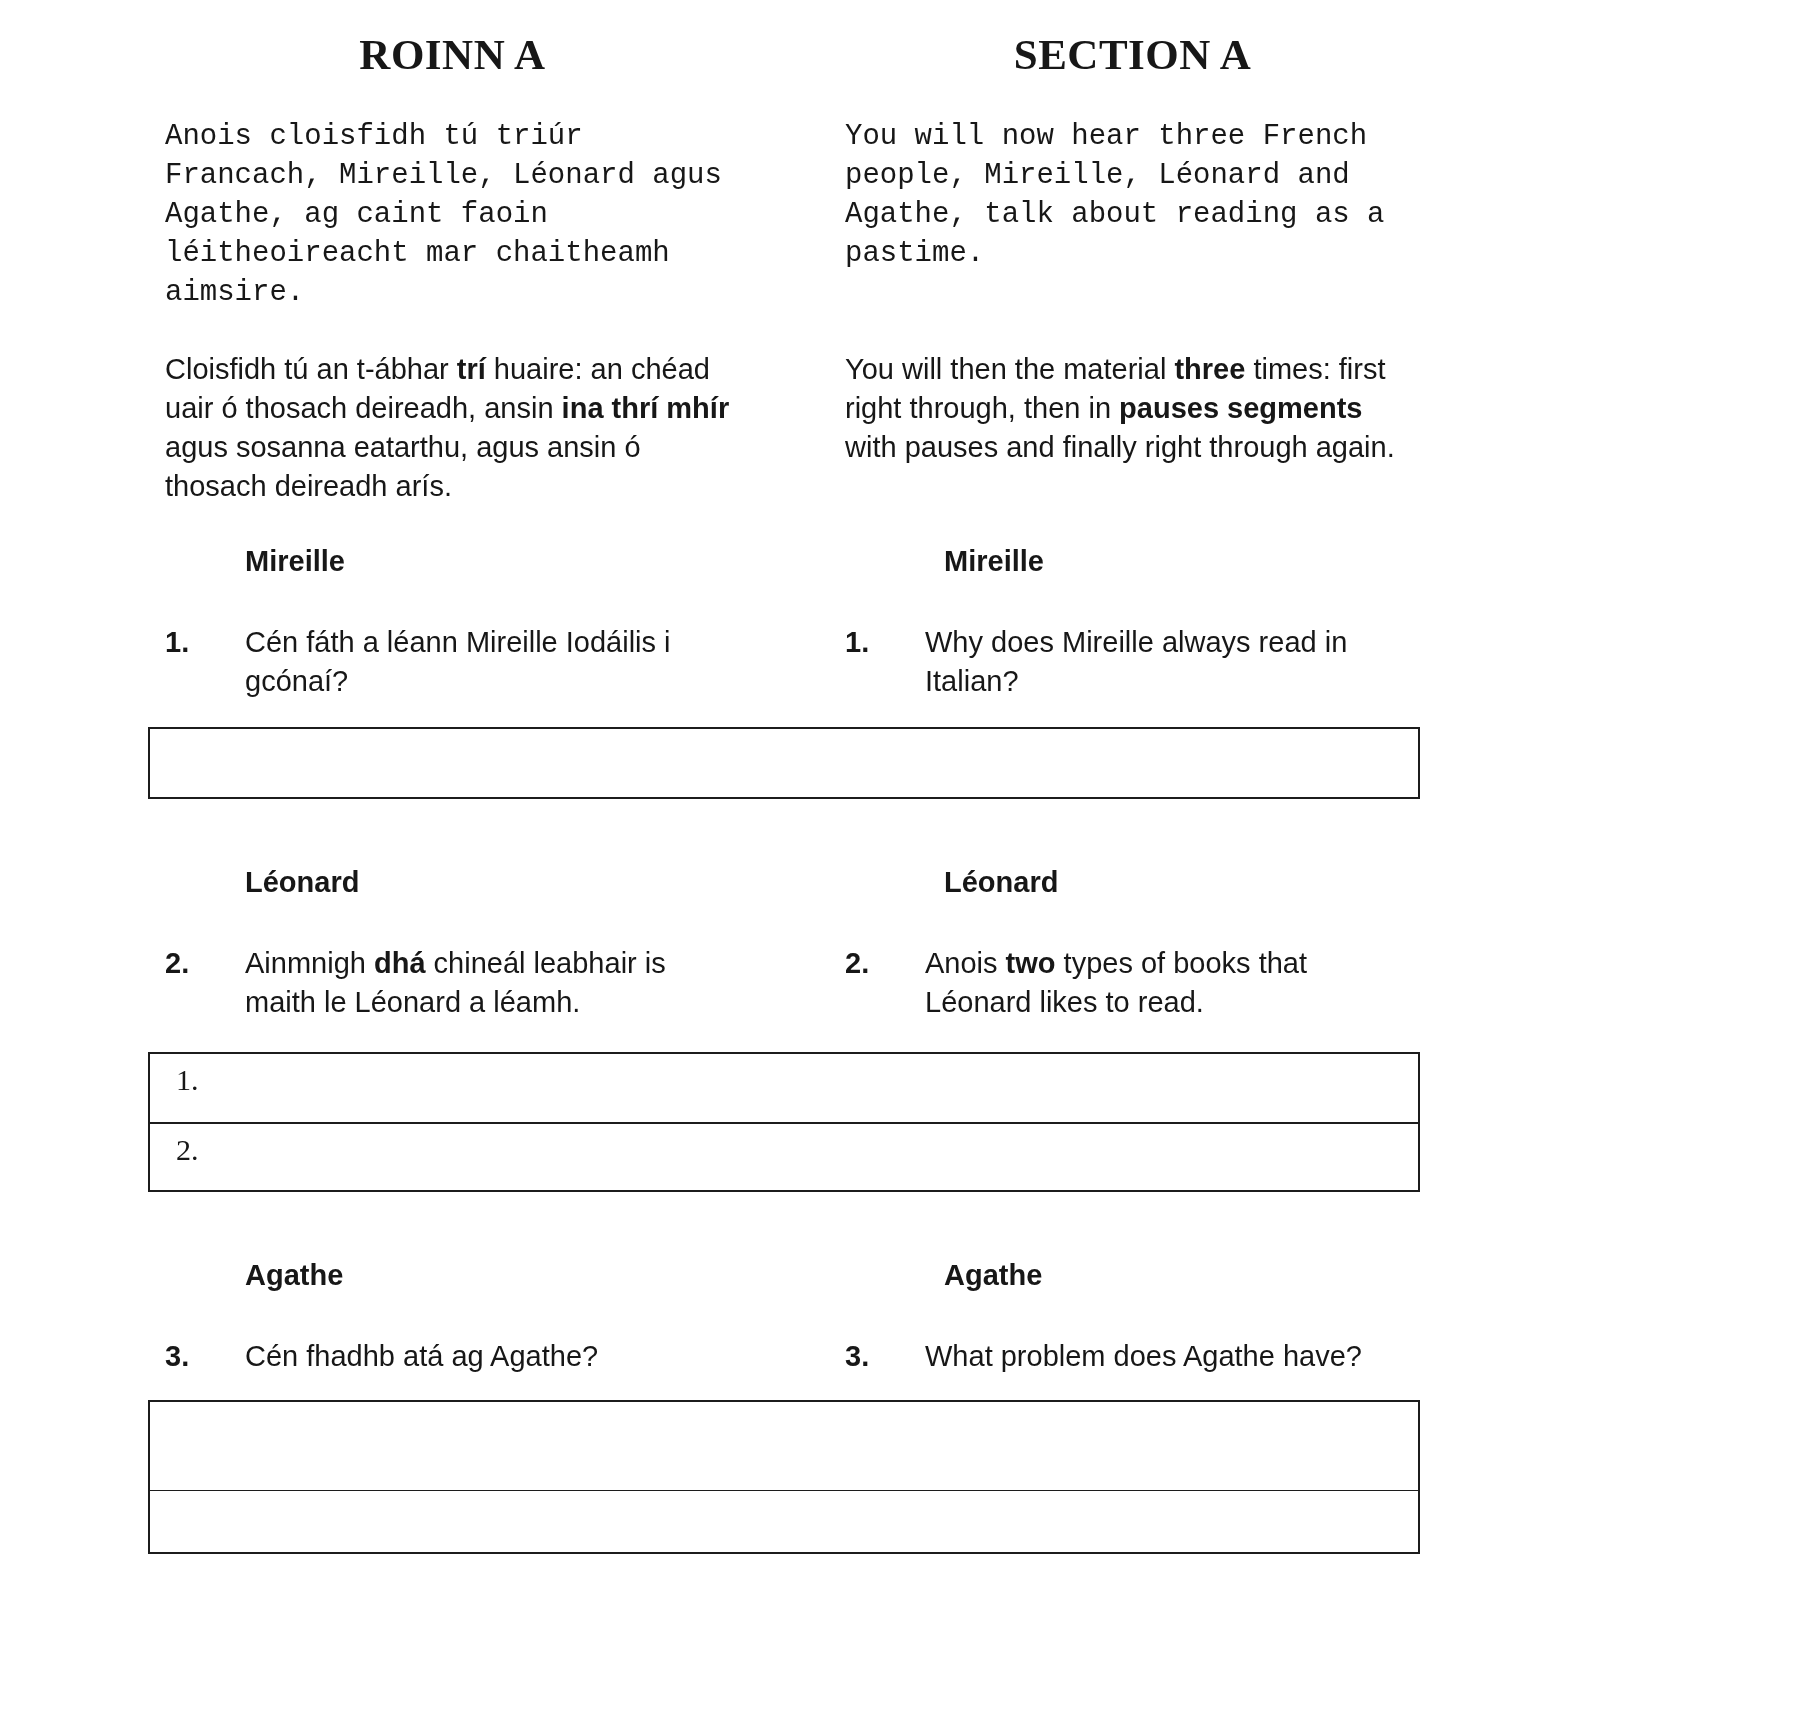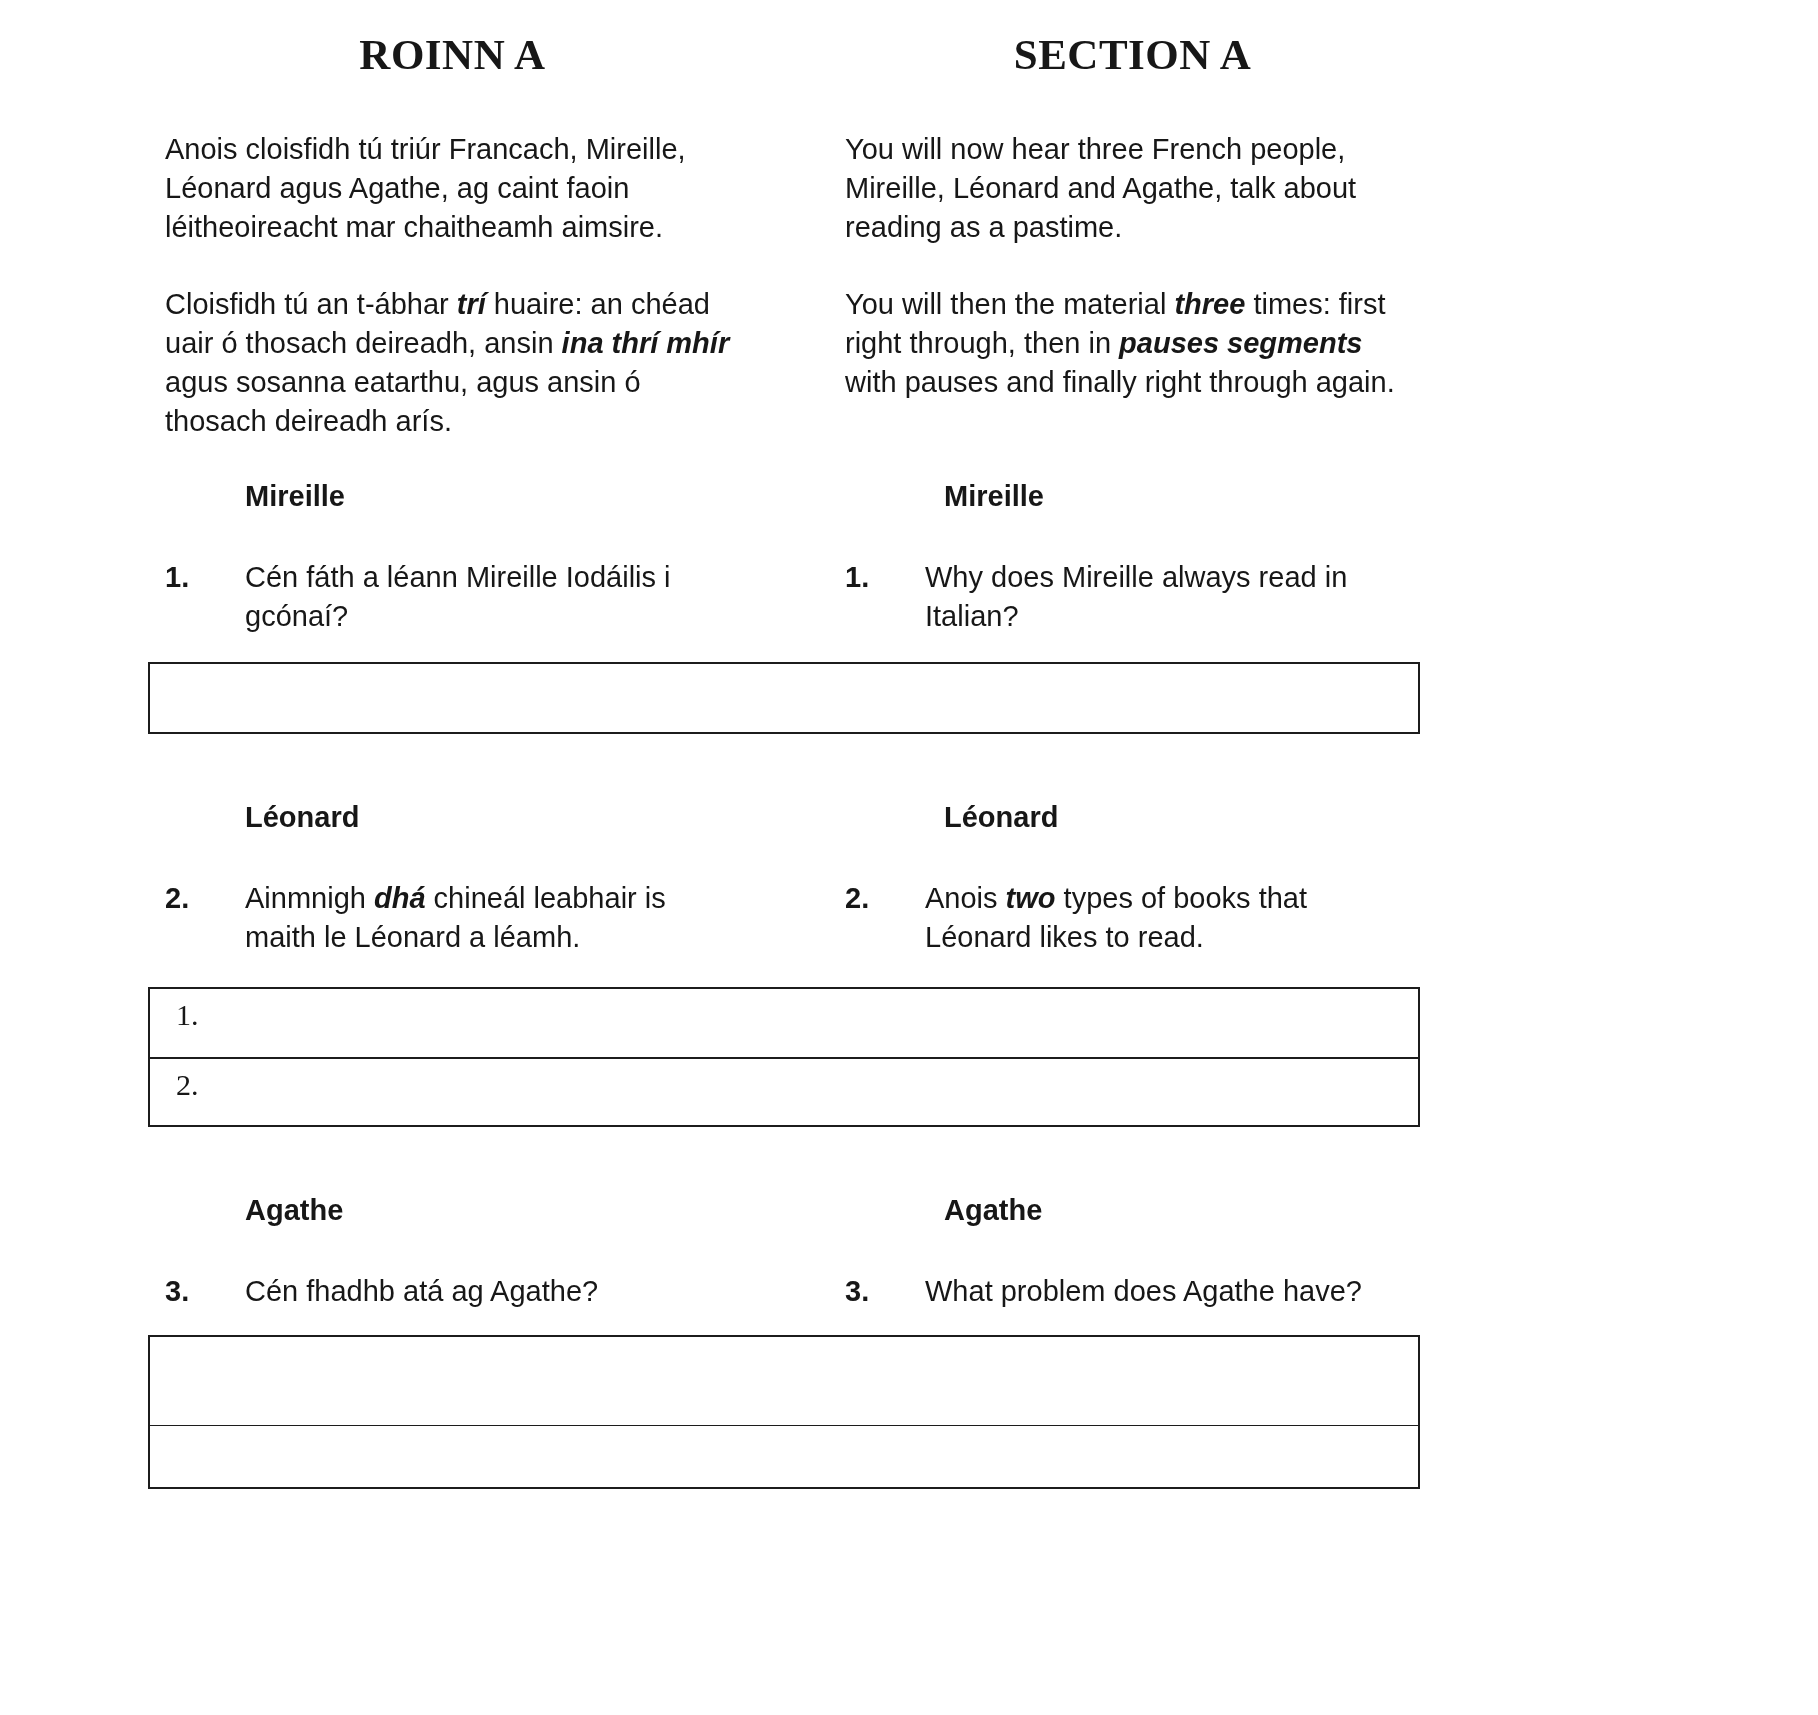--- a/index.html
+++ b/index.html
@@ -17,32 +17,32 @@
     margin-left: 148px;
     padding-top: 26px;
   }
   .row {
     display: grid;
     grid-template-columns: 697px 575px;
   }
   .cell { width: 575px; }
   .cell-left { margin-left: 17px; }
   p { margin: 0; }
-  .b { font-weight: 700; font-style: italic; }
+  .b { font-weight: 700; }
 
   .section-title {
     font-family: "Liberation Serif", serif;
     font-size: 43px;
     font-weight: 700;
     text-align: center;
     letter-spacing: 0.5px;
     margin: 0;
   }
 
-  .intro-p1-row { margin-top: 46px; }
+  .intro-p1-row { margin-top: 33px; font-family: Liberation Mono, monospace; }
   .intro-p2-row { margin-top: 38px; }
 
   .subheading-row { margin-top: 36px; gap: 19px; }
   .subheading-row.gap-large { margin-top: 64px; }
   .subheading { font-weight: 700; padding-left: 80px; }
 
   .question-row { margin-top: 42px; }
   .question { display: flex; }
   .qnum { flex: 0 0 80px; font-weight: 700; }
   .qtext { max-width: 460px; }

